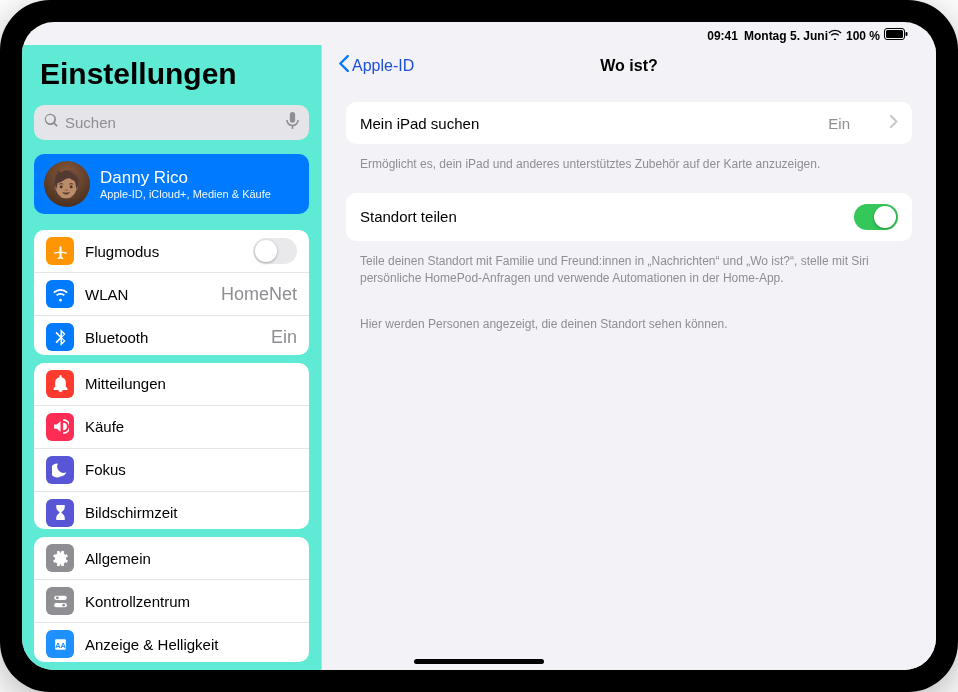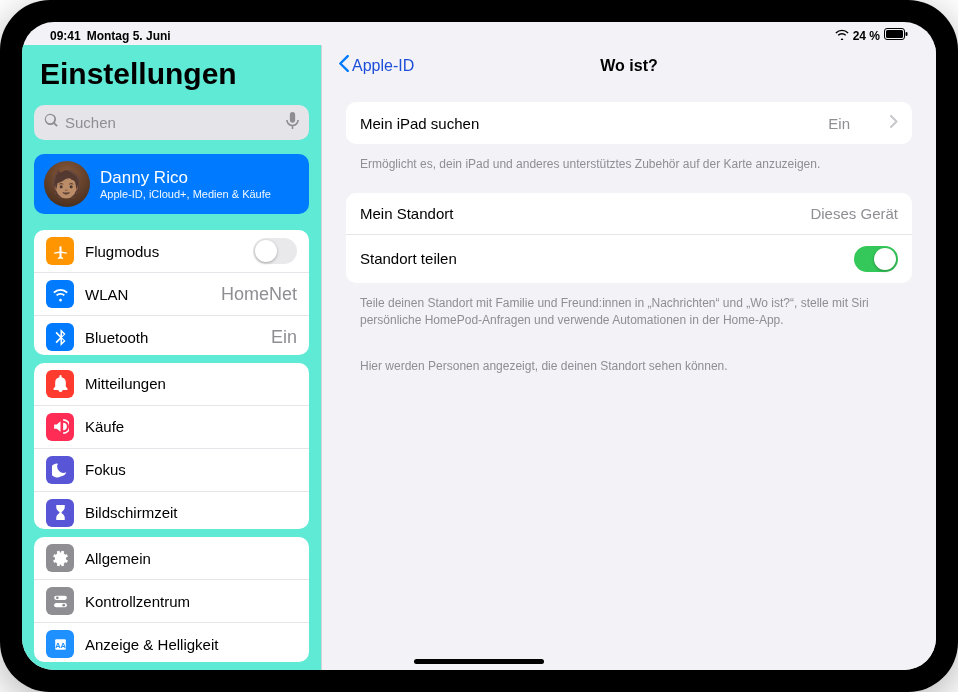--- a/index.html
+++ b/index.html
@@ -1,19 +1,19 @@
 <!DOCTYPE html>
 <html><head>
   <meta charset="utf-8">
   <style>
     * { margin: 0; padding: 0; box-sizing: border-box; font-family: -apple-system, BlinkMacSystemFont, 'Segoe UI', sans-serif; }
     body { background: #fff; display: flex; justify-content: center; align-items: center; min-height: 100vh; }
     .device-frame { width: 958px; height: 692px; background: #000; border-radius: 50px; padding: 22px; position: relative; box-shadow: 0 10px 40px rgba(0,0,0,0.3); }
     .screen { width: 100%; height: 100%; background: #f2f2f7; border-radius: 32px; overflow: hidden; display: flex; flex-direction: column; position: relative; }
-    .status-bar { display: flex; justify-content: space-between; align-items: center; padding: 6px 28px 2px; font-size: 12px; font-weight: 600; color: #000; }
+    .status-bar { display: flex; justify-content: flex-end; align-items: center; padding: 6px 28px 2px; font-size: 12px; font-weight: 600; color: #000; }
     .status-left { display: flex; gap: 6px; align-items: center; }
     .status-right { display: flex; gap: 4px; align-items: center; }
     .content-area { flex: 1; display: flex; overflow: hidden; }
     .sidebar { width: 300px; background: #5eead4; padding: 8px 12px; display: flex; flex-direction: column; gap: 8px; border-right: 1px solid #d1d1d6; overflow: hidden; }
     .sidebar-title { font-size: 30px; font-weight: 700; color: #000; padding: 4px 6px 6px; }
     .search-bar { display: flex; align-items: center; background: #e4e4e9; border-radius: 10px; padding: 7px 10px; color: #8e8e93; gap: 6px; margin-bottom: 6px; }
     .search-bar input { border: none; background: transparent; flex: 1; font-size: 15px; color: #000; outline: none; }
     .search-bar input::placeholder { color: #8e8e93; }
     .profile-row { background: #007aff; border-radius: 10px; padding: 7px 10px; display: flex; align-items: center; gap: 10px; color: #fff; margin-bottom: 8px; }
     .avatar { width: 46px; height: 46px; border-radius: 50%; background: radial-gradient(circle at 50% 30%, #8a5a3b, #3b2618); display: flex; align-items: center; justify-content: center; font-size: 26px; }
@@ -55,21 +55,21 @@
 
     <div class="status-bar">
       <div class="status-left">
         <span>09:41</span>
         <span>Montag 5. Juni</span>
       </div>
       <div class="status-right">
         <span><svg width="14" height="11" viewBox="0 0 14 11" fill="#000">
               <path d="M7 9.5a1.2 1.2 0 100 2.4 1.2 1.2 0 000-2.4zm-3.2-2.7a4.5 4.5 0 016.4 0l1-1a6 6 0 00-8.5 0l1 1zm-2.4-2.4a7.9 7.9 0 0111.2 0l1-1a9.3 9.3 0 00-13.2 0l1 1z"></path>
             </svg></span>
-        <span>24 %</span>
+        <span>100 %</span>
         <span><svg width="24" height="12" viewBox="0 0 24 12">
               <rect x="0.5" y="0.5" width="20" height="11" rx="2.5" stroke="#000" fill="none"></rect>
               <rect x="2" y="2" width="17" height="8" rx="1.5" fill="#000"></rect>
               <rect x="21.5" y="4" width="2" height="4" rx="1" fill="#000"></rect>
             </svg></span>
       </div>
     </div>
 
     <div class="content-area">
 
@@ -210,24 +210,20 @@
               <div class="detail-row-value">Ein</div>
               <span class="chevron"><svg width="8" height="13" viewBox="0 0 8 13" fill="none">
                     <path d="M1 1l5.5 5.5L1 12" stroke="#c7c7cc" stroke-width="2" stroke-linecap="round" stroke-linejoin="round"></path>
                   </svg></span>
             </div>
           </div>
           <div class="caption">Ermöglicht es, dein iPad und anderes unterstütztes Zubehör auf der Karte anzuzeigen.</div>
 
           <div class="detail-group">
             <div class="detail-row">
-              <div class="detail-row-label">Mein Standort</div>
-              <div class="detail-row-value">Dieses Gerät</div>
-            </div>
-            <div class="detail-row">
               <div class="detail-row-label">Standort teilen</div>
               <div class="toggle on">
                   <div class="toggle-knob"></div>
                 </div>
             </div>
           </div>
           <div class="caption">Teile deinen Standort mit Familie und Freund:innen in „Nachrichten“ und „Wo ist?“, stelle mit Siri persönliche HomePod-Anfragen und verwende Automationen in der Home-App.</div>
 
           <div class="caption" style="padding-top:10px;">Hier werden Personen angezeigt, die deinen Standort sehen können.</div>
         </div>

